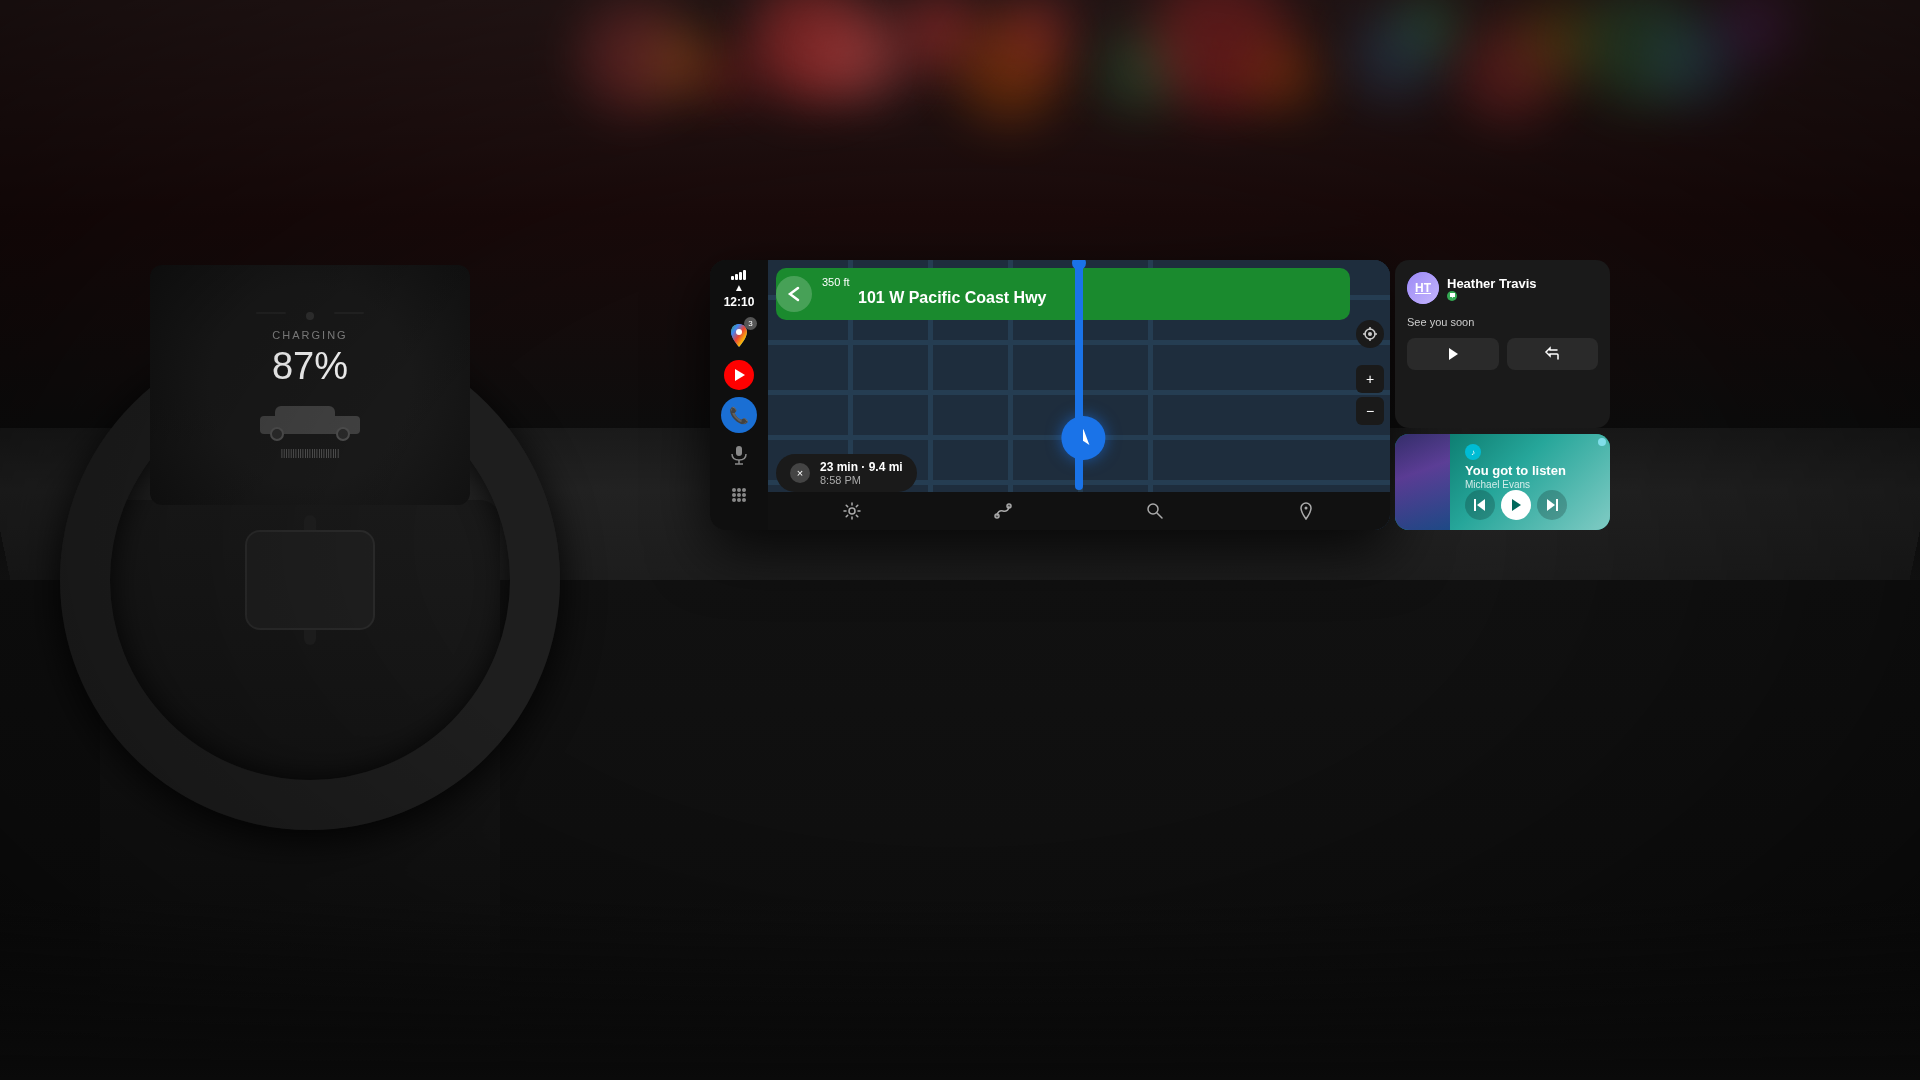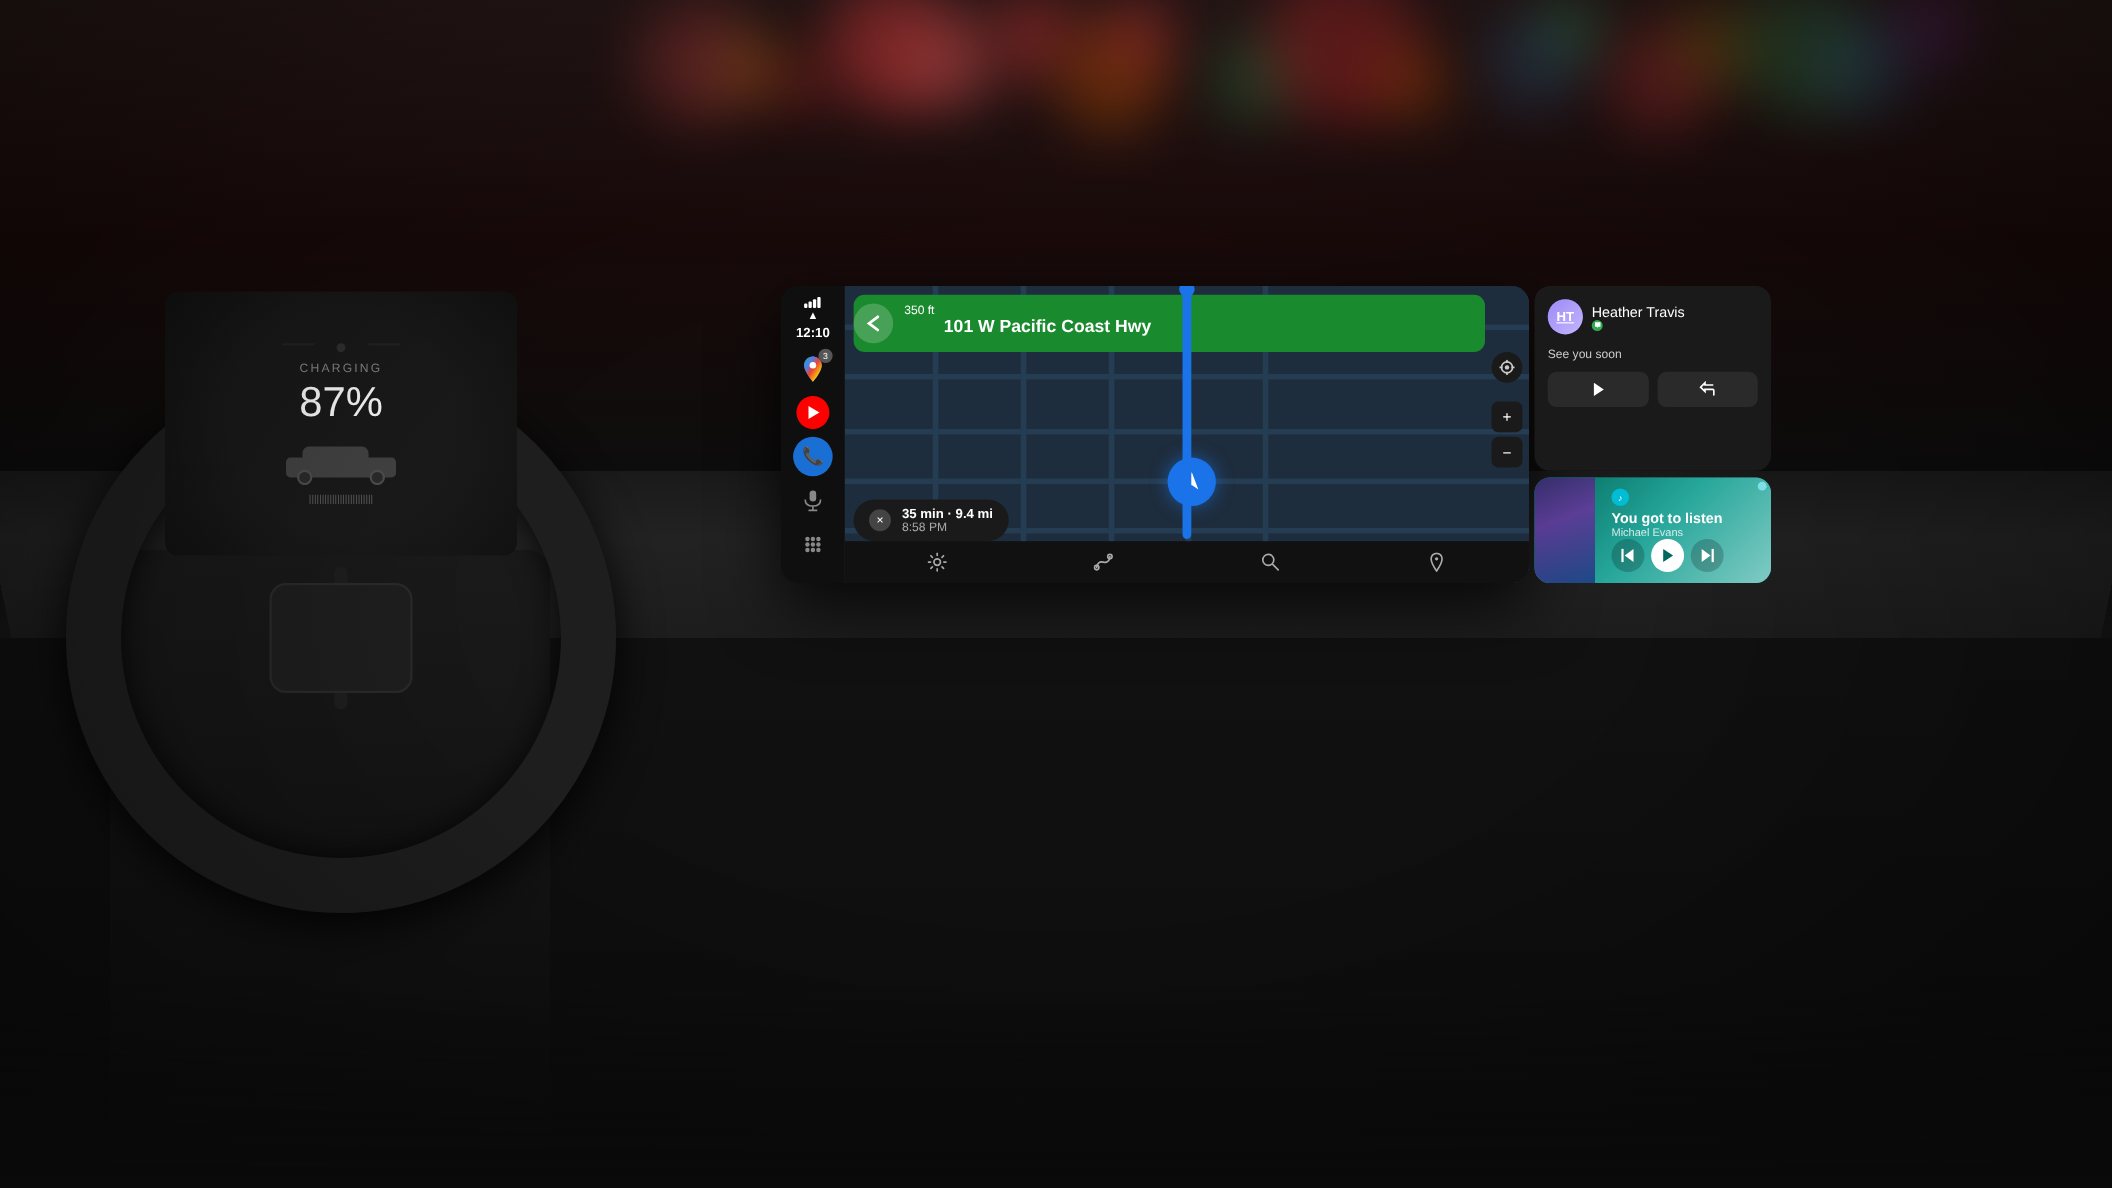--- a/index.html
+++ b/index.html
@@ -346,21 +346,21 @@
       color: #fff;
       font-size: 13px;
       font-weight: 600;
       flex-shrink: 0;
       overflow: hidden;
     }
 
     .msg-sender {
       color: #fff;
       font-size: 13px;
-      font-weight: 400;
+      font-weight: 700;
     }
 
     .message-text {
       color: #ccc;
       font-size: 11px;
       margin: 12px 0 10px 0;
     }
 
     .message-actions {
       display: flex;
@@ -679,21 +679,21 @@
       <div class="pos-arrow">
         <svg width="22" height="22" viewBox="0 0 22 22">
           <path d="M11 2 L17 18 L11 14 L5 18 Z" fill="white"></path>
         </svg>
       </div>
     </div>
 
     <div class="eta-card">
       <div class="eta-close">×</div>
       <div>
-        <div class="eta-text">35 min · 9.4 mi</div>
+        <div class="eta-text">23 min · 9.4 mi</div>
         <div class="eta-sub">8:58 PM</div>
       </div>
     </div>
 
     <div class="map-toolbar">
       <div class="toolbar-btn">
         <svg width="18" height="18" viewBox="0 0 18 18">
           <circle cx="9" cy="9" r="3" stroke="#aaa" stroke-width="1.5" fill="none"></circle>
           <path d="M9 1 L9 3 M9 15 L9 17 M1 9 L3 9 M15 9 L17 9 M3.22 3.22 L4.64 4.64 M13.36 13.36 L14.78 14.78 M14.78 3.22 L13.36 4.64 M4.64 13.36 L3.22 14.78" stroke="#aaa" stroke-width="1.5" stroke-linecap="round"></path>
         </svg>

